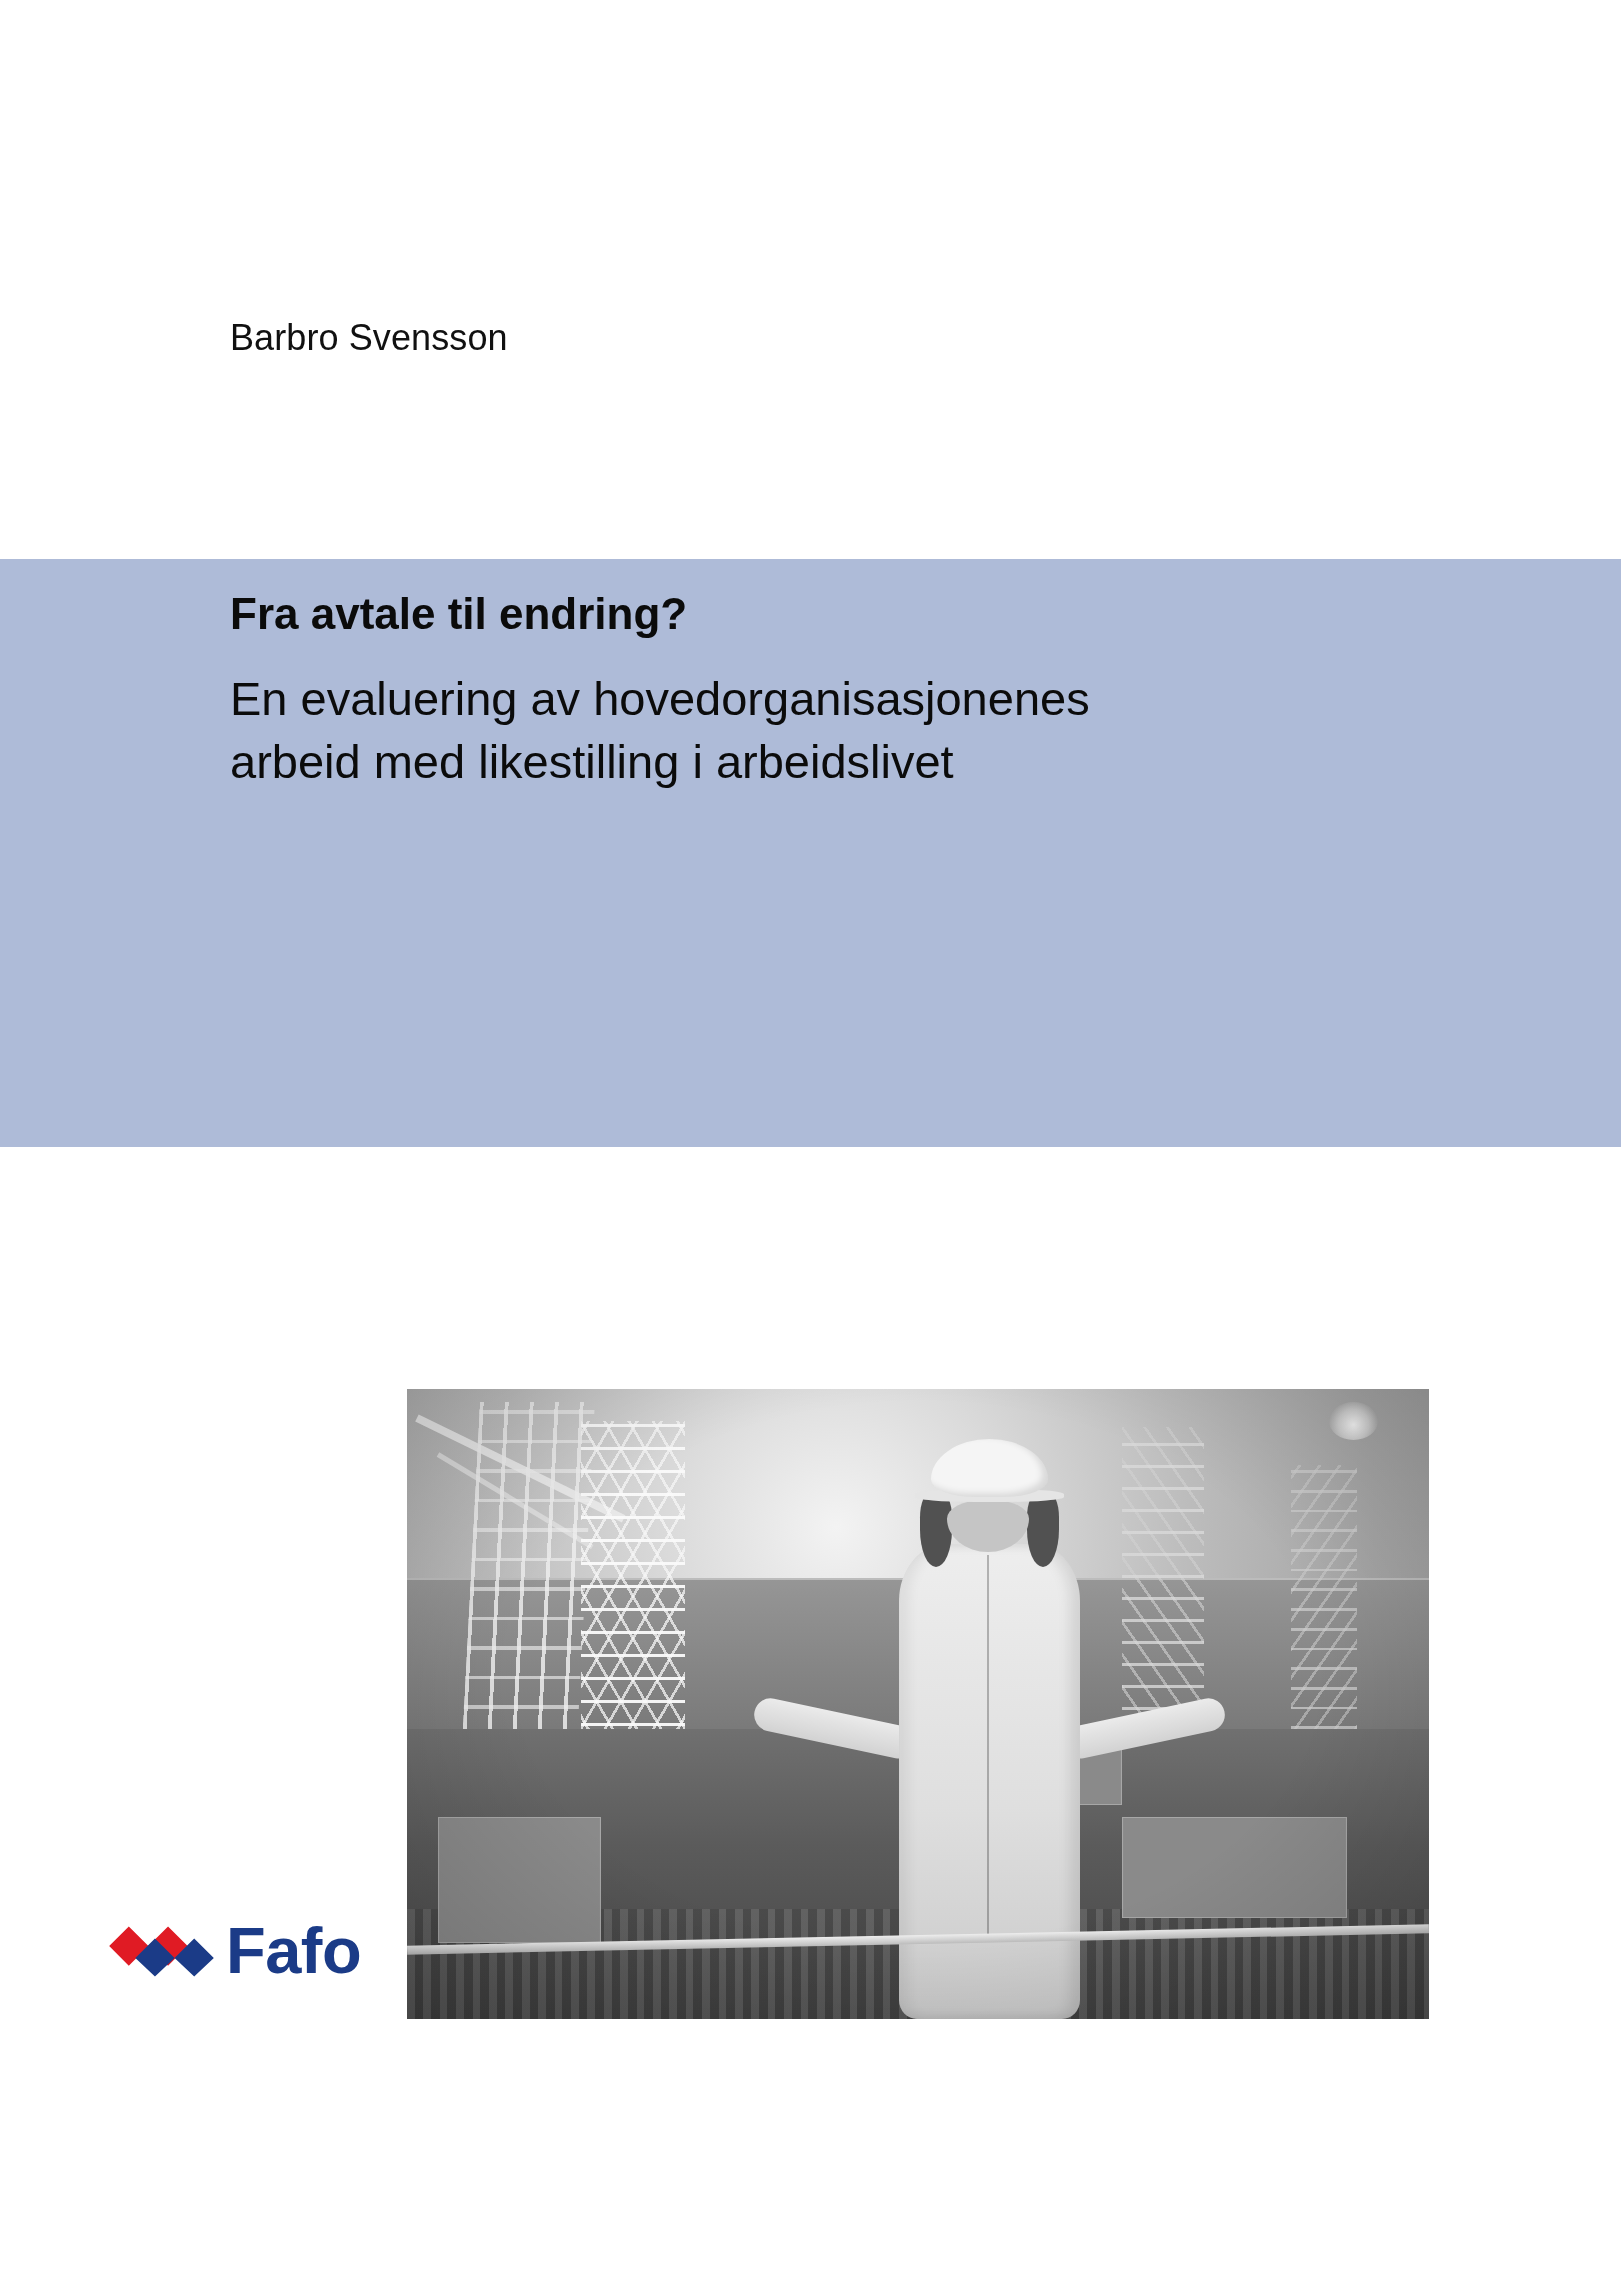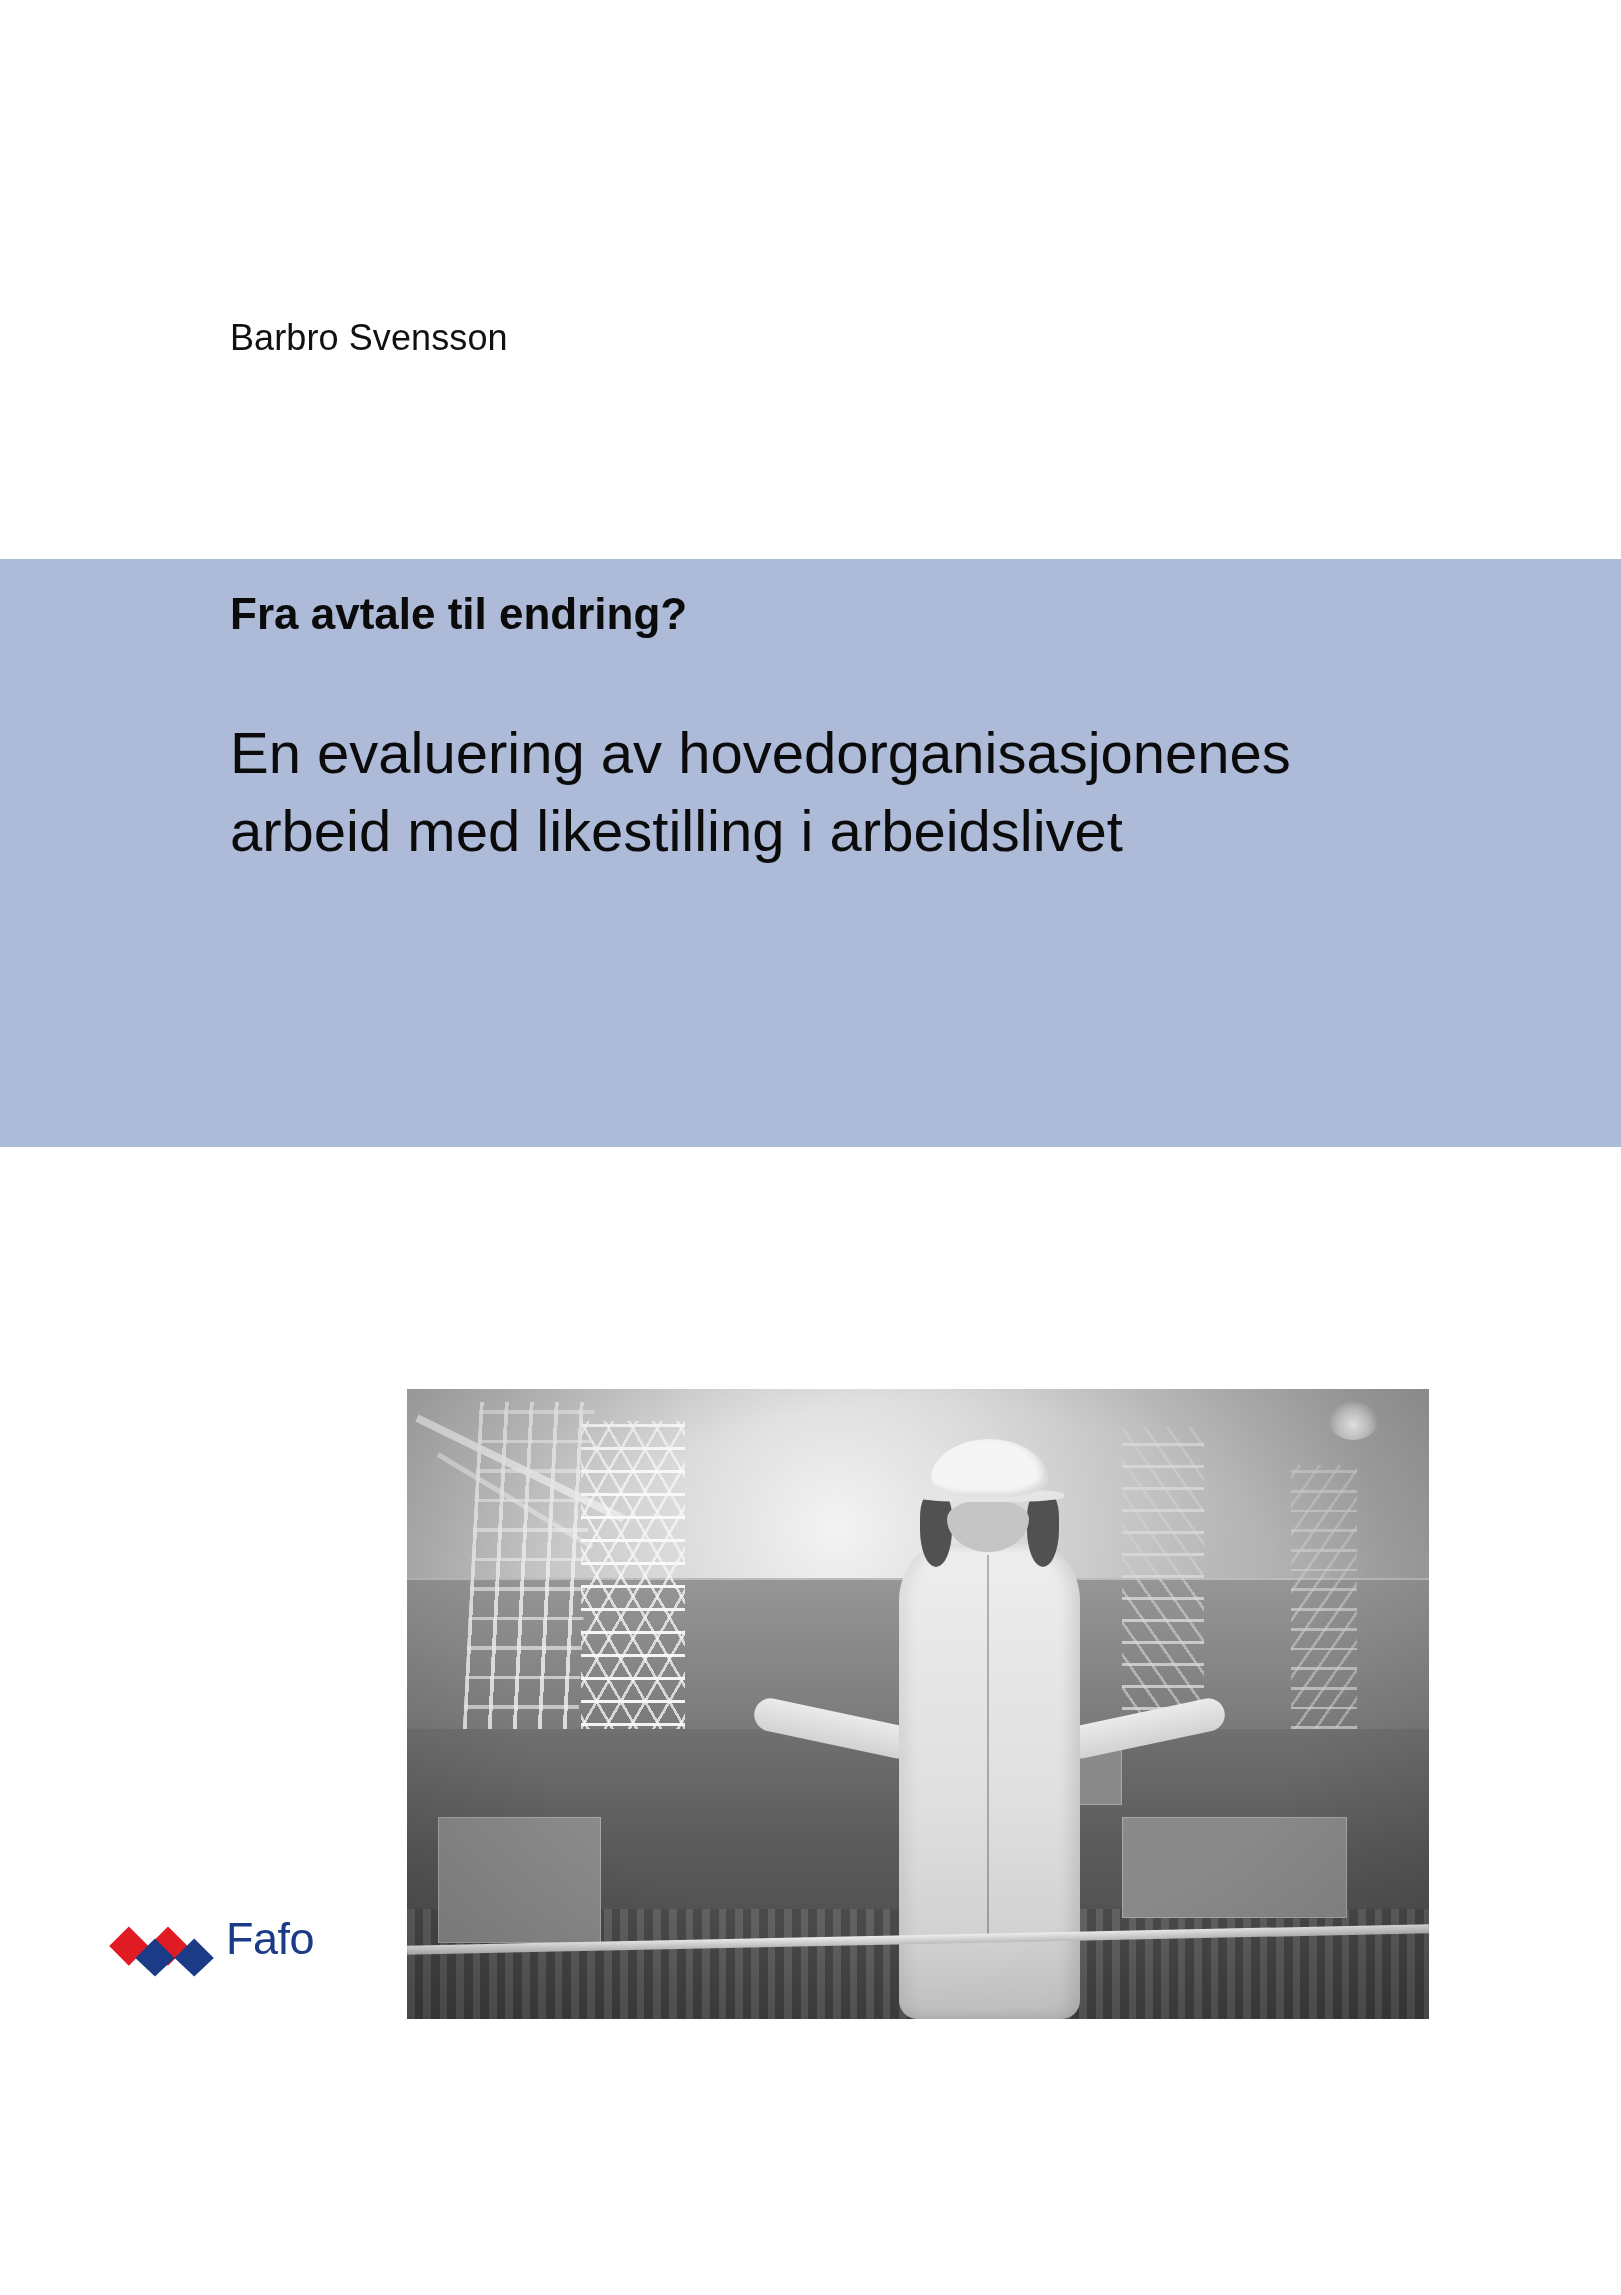--- a/index.html
+++ b/index.html
@@ -44,25 +44,24 @@
     font-size: 44px;
     font-weight: 700;
     line-height: 1.12;
     color: #0b0b0b;
   }
   .title-sub {
     position: absolute;
     left: 230px;
     top: 668px;
     width: 1257px;
-    font-size: 58px;
+    font-size: 47px;
     font-weight: 400;
     line-height: 1.34;
     color: #0b0b0b;
-    margin-top: 46px;
   }
 
   
   .photo {
     position: absolute;
     left: 407px;
     top: 1389px;
     width: 1022px;
     height: 630px;
     overflow: hidden;
@@ -298,22 +297,22 @@
     position: absolute;
     left: 0;
     top: 9.8px;
     width: 109px;
     height: 66px;
   }
   .logo-text {
     position: absolute;
     left: 119px;
     top: 11px;
-    font-size: 45px;
-    font-weight: 400;
+    font-size: 65px;
+    font-weight: 700;
     color: #1b3b87;
     letter-spacing: -0.5px;
   }
 </style>
 </head>
 <body>
 
 <div class="author">Barbro Svensson</div>
 
 <div class="title-band"></div>

